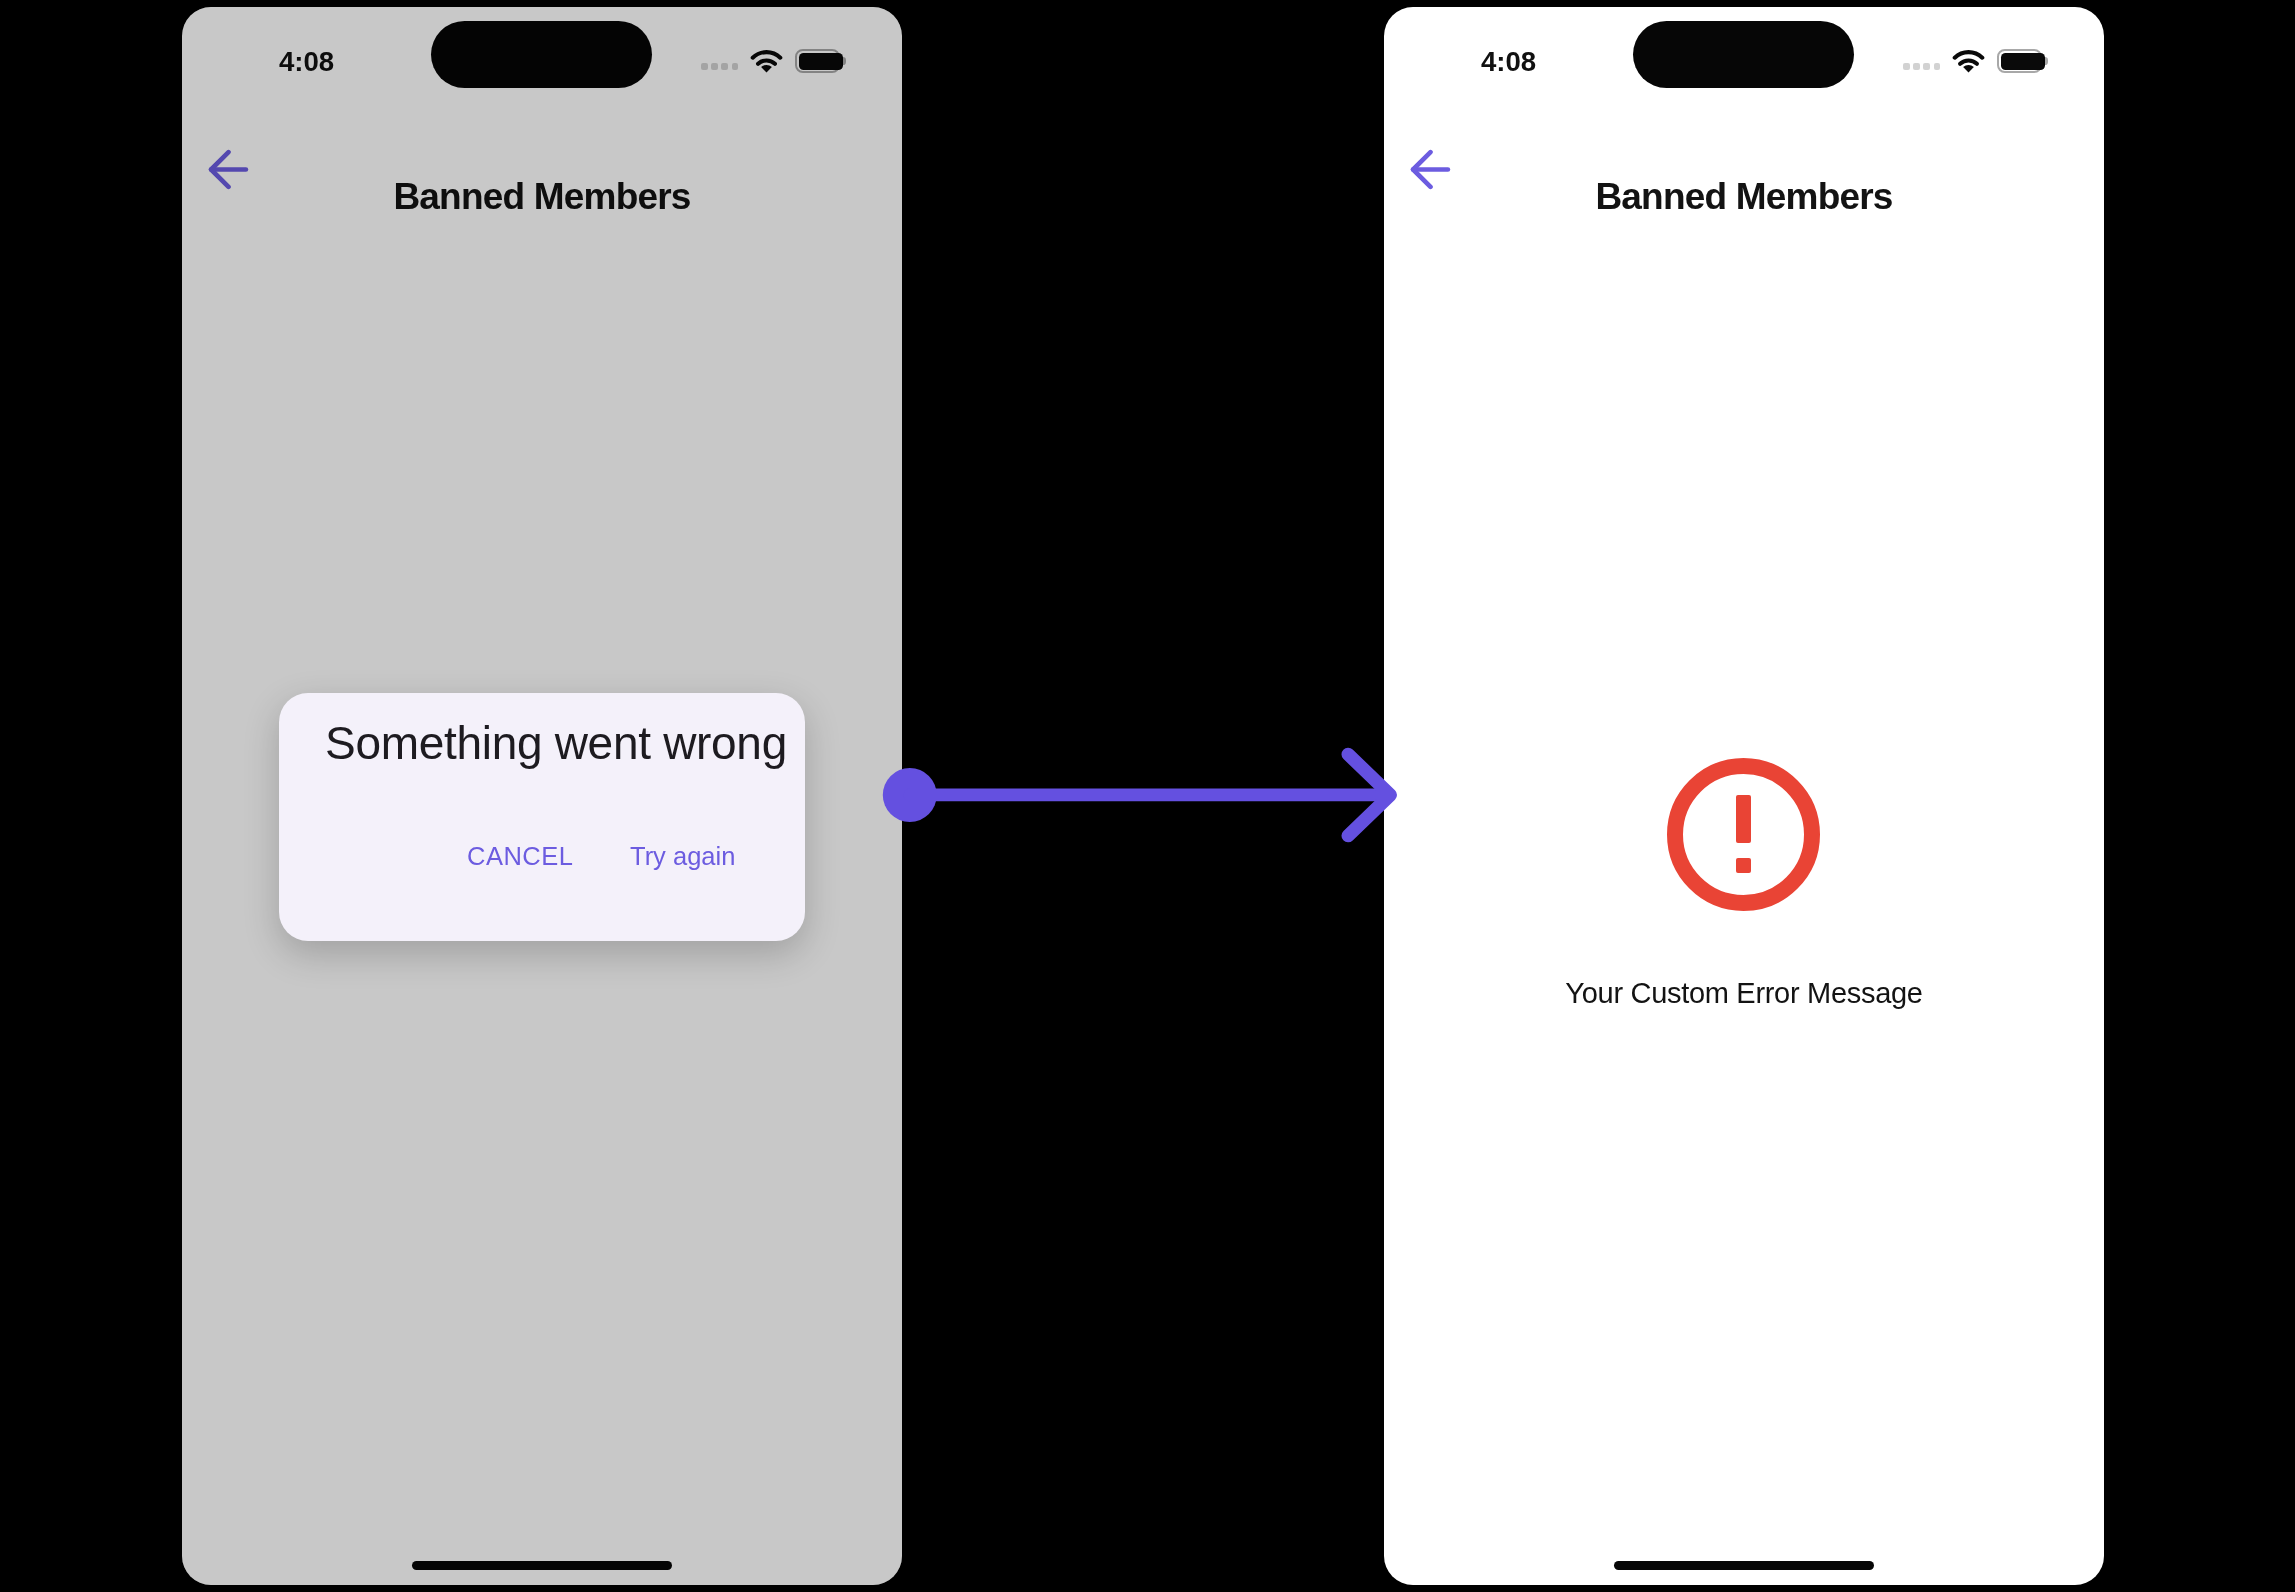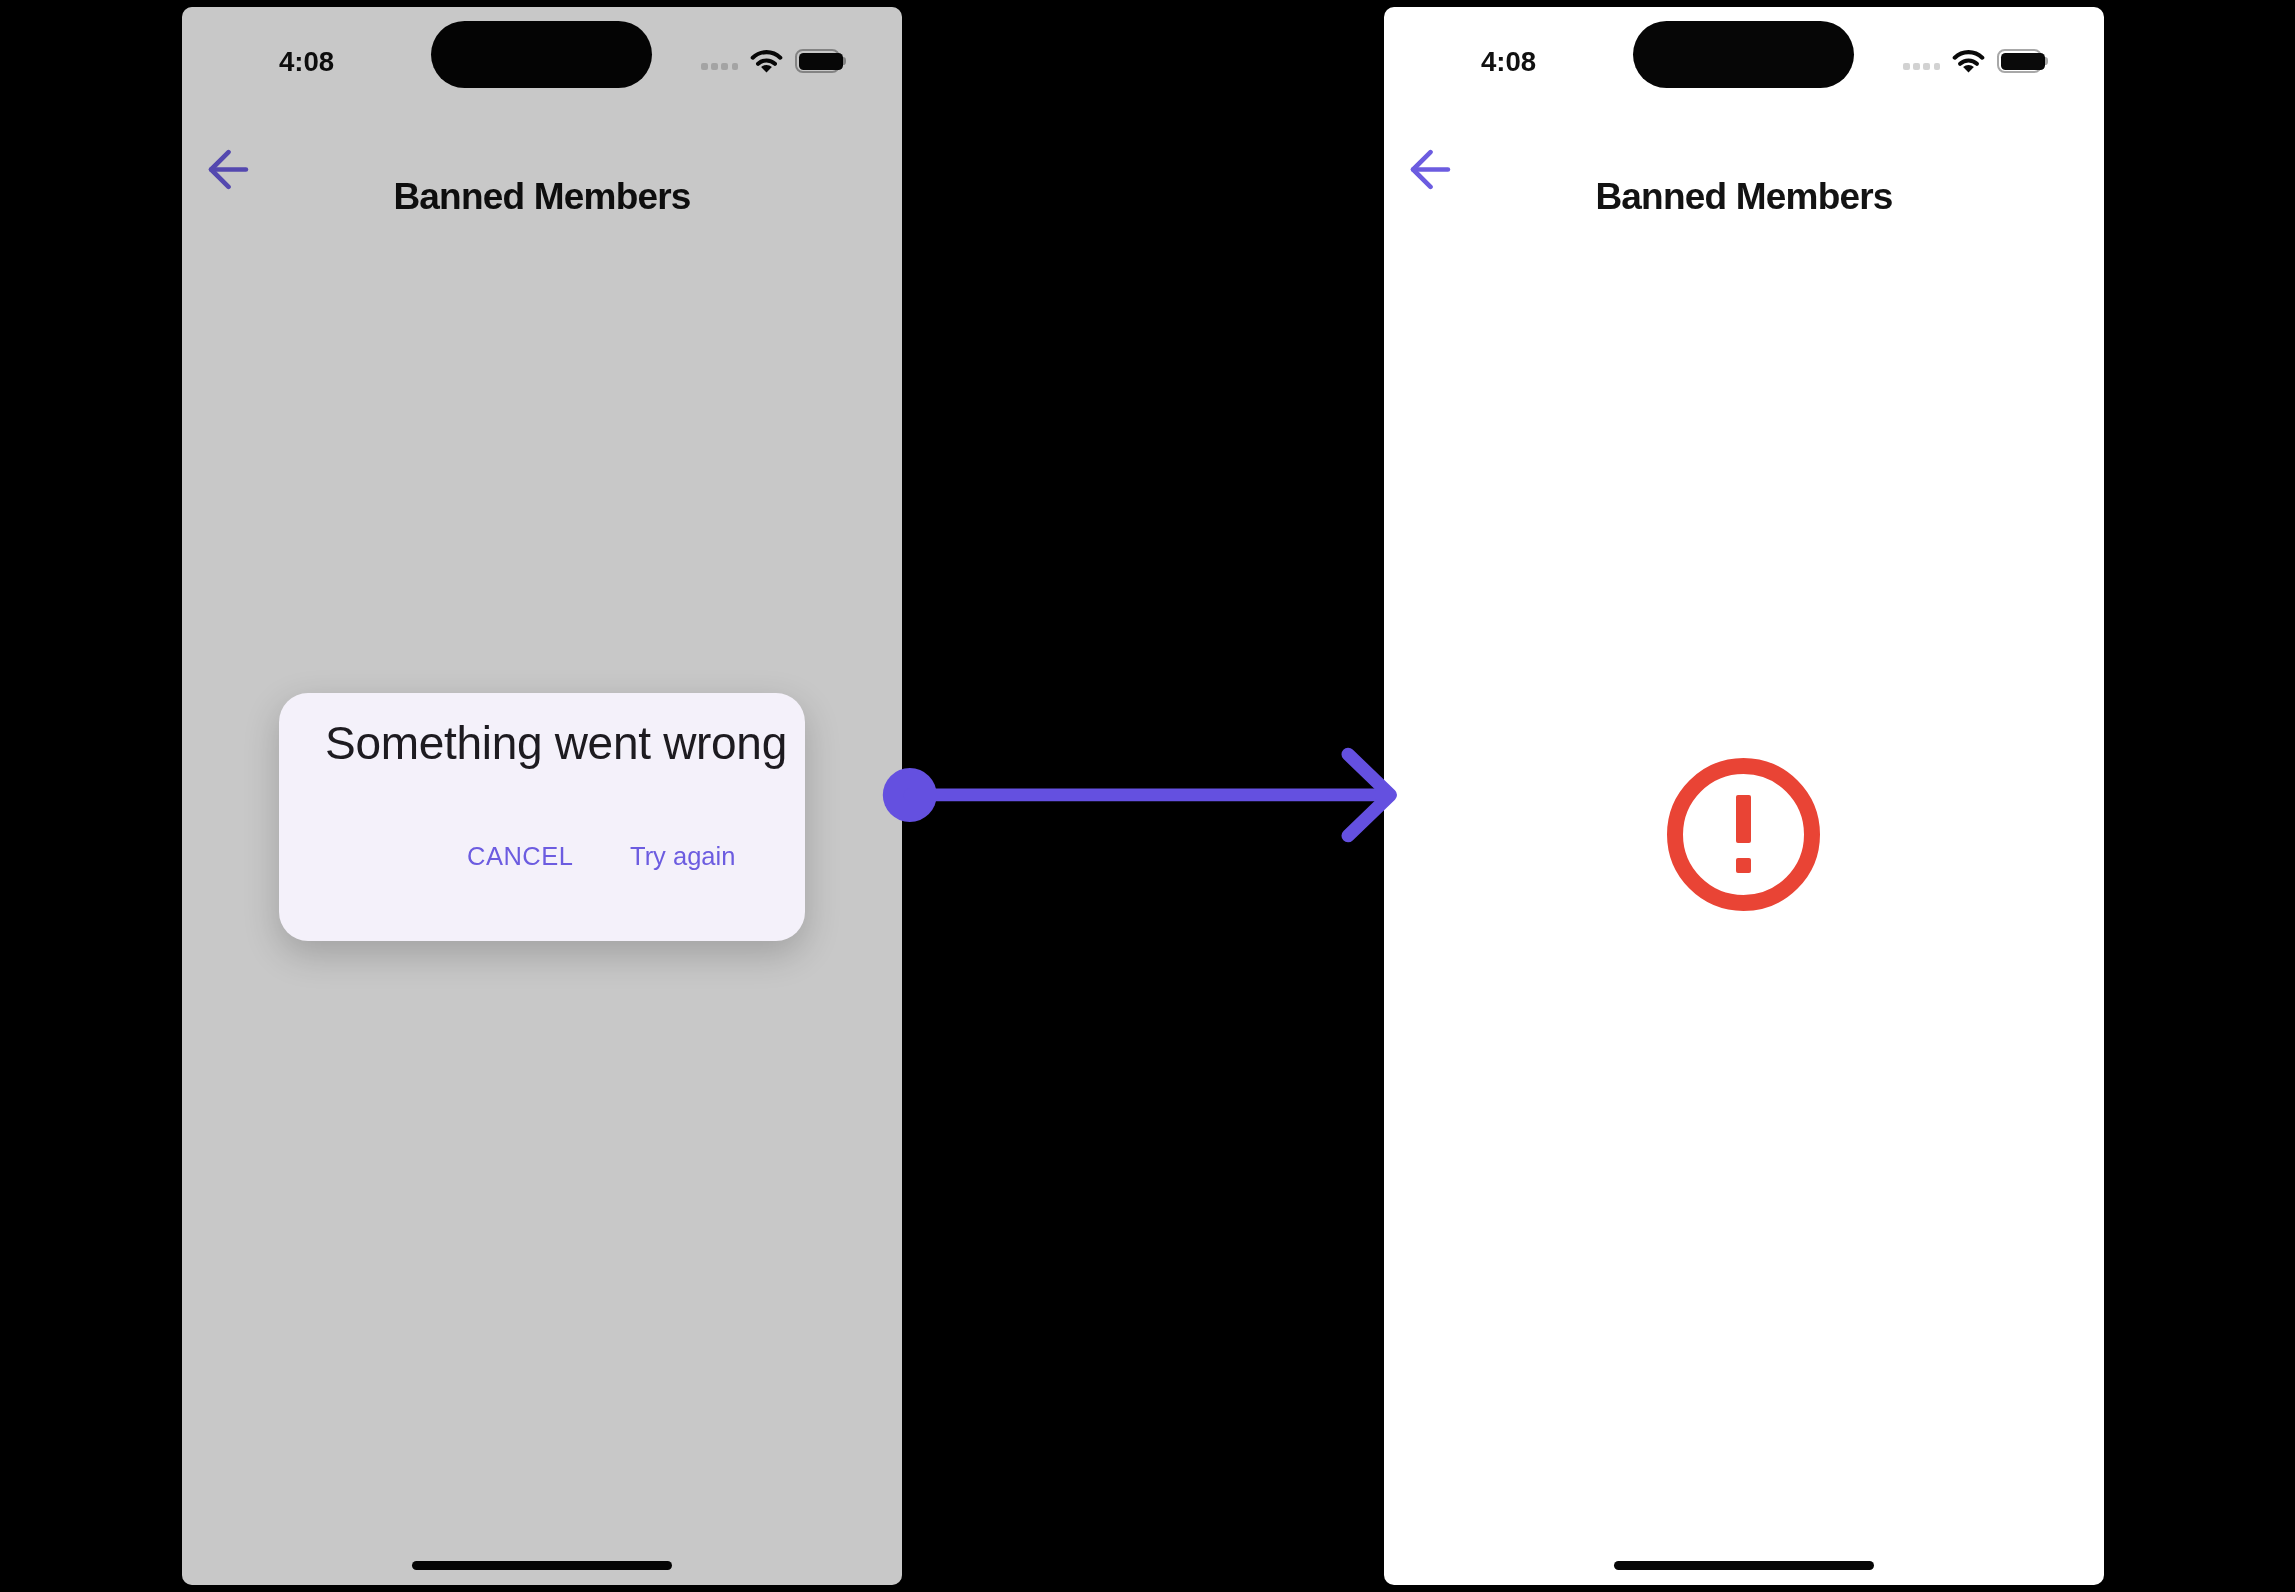--- a/index.html
+++ b/index.html
@@ -5,21 +5,21 @@
   html,body{margin:0;padding:0;background:#000;}
   body{
     position:relative;
     width:2295px;height:1593px;
     overflow:hidden;
     font-family:"Liberation Sans","DejaVu Sans",sans-serif;
     -webkit-font-smoothing:antialiased;
   }
   .phone{
     position:absolute;top:7.1px;width:720px;height:1578px;
-    background:#ffffff;border-radius:10px;overflow:hidden;
+    background:#ffffff;border-radius:29px;overflow:hidden;
   }
   #left-phone{left:182px;}
   #right-phone{left:1384px;}
 
   
   .status-time{
     position:absolute;left:0;top:40px;width:249px;
     text-align:center;font-size:27.6px;font-weight:700;
     letter-spacing:0;color:#111;line-height:30px;
   }
@@ -178,16 +178,17 @@
       </svg>
     </span>
   </div>
   <div class="nav-title">Banned Members</div>
 
   <div>
     <div class="err-ring"></div>
     <div class="err-bar"></div>
     <div class="err-dot"></div>
   </div>
+  <div class="err-msg">Your Custom Error Message</div>
 
   <div class="home-indicator"></div>
 </div>
 
 
 </body></html>

